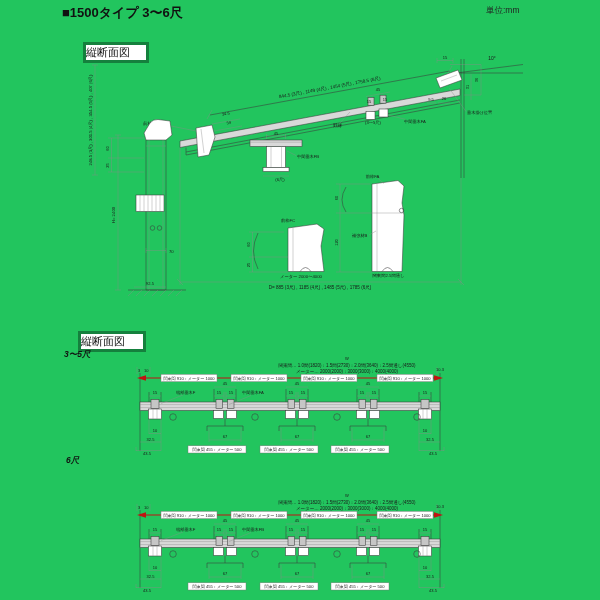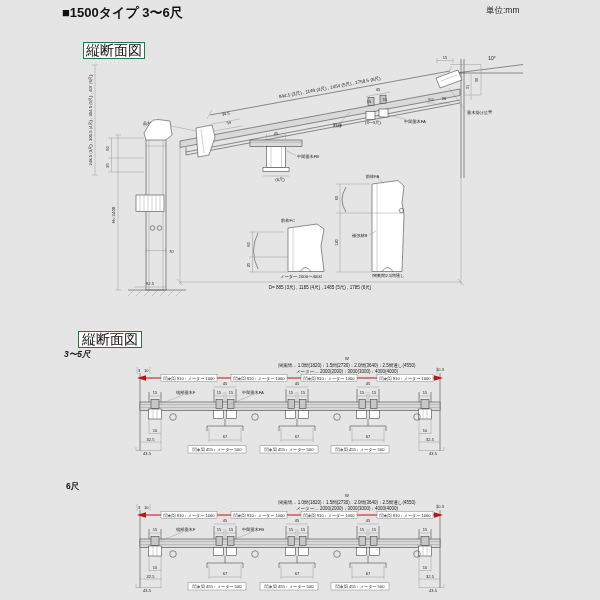--- a/index.html
+++ b/index.html
@@ -1,26 +1,26 @@
 <!DOCTYPE html>
 <html><head>
 <meta charset="utf-8">
 <style>
   html,body{margin:0;padding:0;background:#fff;}
-  .page{position:relative;width:600px;height:600px;background:#e5e5e5;overflow:hidden;
+  .page{position:relative;width:600px;height:600px;background:#22c55e;overflow:hidden;
         font-family:"Liberation Sans",sans-serif;}
   .title{position:absolute;left:62px;top:4px;font-size:13px;font-weight:bold;color:#111;}
   .unit{position:absolute;left:478px;top:5px;font-size:8.5px;color:#222;margin-left:8px;}
-  .secbox{position:absolute;border:1px solid #15803d;background:#fff;font-size:14px;color:#111;
-          display:flex;align-items:center;justify-content:center;}
+  .secbox{position:absolute;border:3px solid #15803d;background:#fff;font-size:11px;color:#111;
+          display:flex;align-items:center;}
   #box-v{left:83px;top:42px;width:60px;height:15px;}
   #box-h{left:78px;top:331px;width:62px;height:15px;}
   .sublabel{position:absolute;font-size:8.5px;font-weight:bold;color:#111;}
   #sub-a{left:64px;top:349px;font-style:italic;}
-  #sub-b{left:66px;top:481px;}
+  #sub-b{left:66px;top:455px;font-style:italic;}
   svg{position:absolute;left:0;}
   #svg-v{top:45px;}
   #svg-a{top:352px;}
   #svg-b{top:489px;}
   svg line,svg path,svg rect,svg circle,svg polygon{stroke:#3a3a3a;stroke-width:.55;fill:none;}
   svg text{font-size:4.5px;fill:#1a1a1a;stroke:none;font-family:"Liberation Sans",sans-serif;}
   .band{fill:#d9d9d9;}
   .clamp{fill:#c6c6c6;}
   .part{fill:#fff;}
   .thin{stroke:#8a8a8a;stroke-width:.4;}

